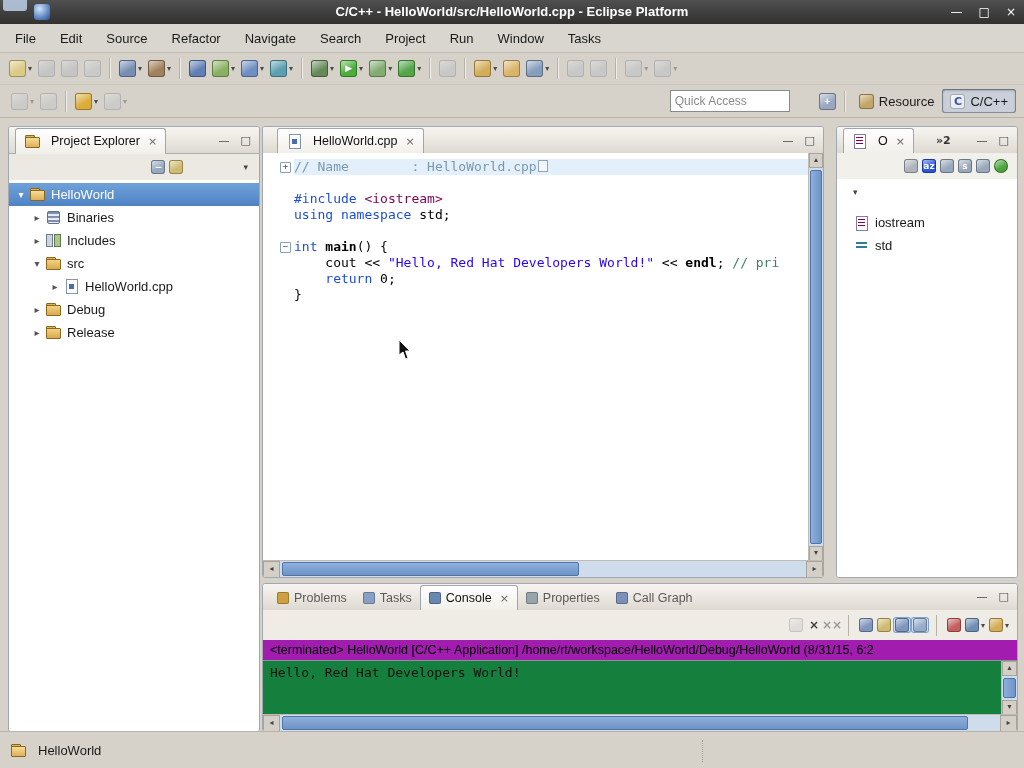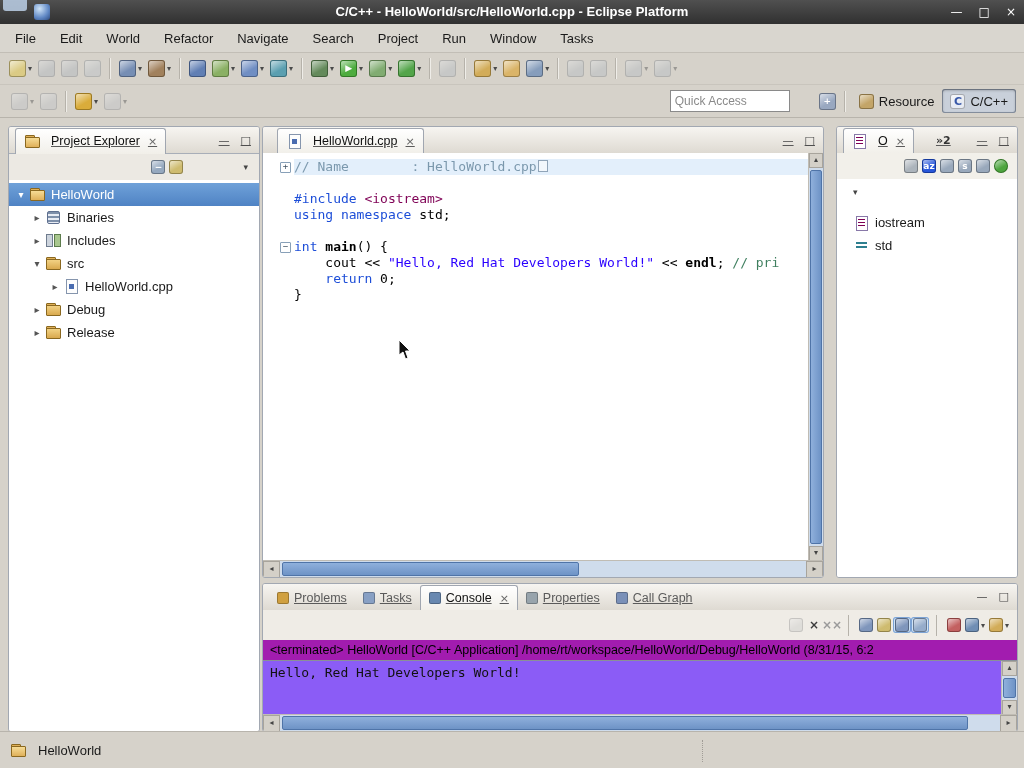--- a/index.html
+++ b/index.html
@@ -43,21 +43,21 @@
   .pbtn{display:flex;align-items:center;gap:5px;height:24px;padding:0 8px;border-radius:3px;font-size:13px;color:#1a1a1a;}
   .pbtn[data-active="true"]{background:#c9d0da;box-shadow:inset 0 1px 3px rgba(0,0,0,.35),inset 0 0 0 1px #8a94a4;}
   .pbtn .icon16{width:15px;height:15px;}
 
   
   .panel{position:absolute;background:#efece6;border:1px solid #a2a8b2;border-radius:3px;overflow:hidden;}
   .explorer-p{left:8px;top:126px;width:250px;height:604px;}
   .editor-p{left:262px;top:126px;width:560px;height:450px;}
   .outline-p{left:836px;top:126px;width:180px;height:450px;}
   .console-p{left:262px;top:583px;width:754px;height:147px;}
-  .viewtabs{height:26px;background:linear-gradient(#f7f5f1,#dedad2);border-bottom:1px solid #a8aeb8;display:flex;align-items:center;padding-left:6px;font-size:12.5px;color:#5a5a5a;text-decoration:underline;}
+  .viewtabs{height:26px;background:linear-gradient(#f7f5f1,#dedad2);border-bottom:1px solid #a8aeb8;display:flex;align-items:center;padding-left:6px;font-size:12.5px;color:#5a5a5a;}
   .vtab{display:flex;align-items:center;gap:5px;height:25px;padding:0 8px;margin-top:1px;}
   .vtab[data-active="1"]{background:linear-gradient(#ffffff,#f1efe9);border:1px solid #a0a6b0;border-bottom:none;border-radius:3px 3px 0 0;color:#111;}
   .tabclose{font-size:11px;color:#666;margin-left:3px;}
   .tabclose:empty{display:none;}
   .mmx{margin-left:auto;display:flex;gap:11px;padding-right:8px;color:#444;font-size:11px;}
   .vtools{height:26px;display:flex;align-items:center;justify-content:flex-end;gap:7px;padding:0 7px;background:#ece9e3;}
   .small .icon16{width:14px;height:14px;}
   .small .tbtn{padding:1px 2px;}
   .vmenu-caret{font-size:9px;color:#444;padding:0 4px;}
   .overflow-ind{font-size:11px;font-weight:bold;color:#333;margin-left:22px;}
@@ -113,21 +113,21 @@
   .oicon{width:15px;height:14px;position:relative;flex:none;margin-right:6px;}
   .oicon[data-icon="include"]::after{content:"";position:absolute;left:2px;top:0;width:10px;height:13px;background:#fff;border:1px solid #8878a8;}
   .oicon[data-icon="include"]::before{content:"";position:absolute;left:4px;top:3px;width:7px;height:7px;background:repeating-linear-gradient(180deg,#7f0055 0 1.5px,transparent 1.5px 3px);z-index:1;}
   .oicon[data-icon="namespace"]::after{content:"";position:absolute;left:2px;top:3px;width:11px;height:8px;background:repeating-linear-gradient(180deg,#2e7f8f 0 2px,transparent 2px 4px);}
   .oicon[data-icon="function"]::after{content:"";position:absolute;left:2px;top:1px;width:10px;height:10px;border-radius:50%;background:radial-gradient(circle at 35% 30%,#b2e690,#3fa034);border:1px solid #2c7c24;}
   .osuffix{color:#a0430a;}
 
   
   .c-tools{position:absolute;top:26px;left:0;right:0;height:30px;display:flex;align-items:center;justify-content:flex-end;gap:2px;padding-right:6px;background:#efece6;}
   .c-status{position:absolute;top:56px;left:0;right:0;height:20px;background:#a21caf;border-bottom:1px solid #8a9098;display:flex;align-items:center;padding-left:7px;font-size:12.5px;color:#000;white-space:nowrap;overflow:hidden;}
-  .c-output{position:absolute;top:77px;left:0;right:15px;bottom:16px;background:#8b5cf6;font:13px "DejaVu Sans Mono",monospace;color:#111;padding:4px 0 0 7px;}
+  .c-output{position:absolute;top:77px;left:0;right:15px;bottom:16px;background:#15803d;font:13px "DejaVu Sans Mono",monospace;color:#111;padding:4px 0 0 7px;}
   .c-vscroll{position:absolute;top:77px;right:0;bottom:16px;width:15px;background:#e4e2dc;border-left:1px solid #c0bcb4;display:flex;flex-direction:column;}
 
   
   .statusbar{position:absolute;left:0;right:0;top:731px;bottom:0;background:#d6d2ca;border-top:1px solid #b8b4ac;display:flex;align-items:center;padding-left:10px;gap:6px;font-size:13px;color:#1a1a1a;}
   .sb-sep{position:absolute;left:702px;top:8px;height:22px;border-left:1px dotted #a09c96;}
 
   .cursor{position:absolute;left:398px;top:340px;z-index:5;}
   .cticon{width:12px;height:12px;border-radius:2px;box-shadow:inset 0 0 0 1px rgba(0,0,0,.25);flex:none;}
 </style>
 </head>
@@ -145,21 +145,21 @@
       <span>×</span>
     </span>
   </div>
 
   <div class="menubar">
 
       <span class="menu-item">File</span>
 
       <span class="menu-item">Edit</span>
 
-      <span class="menu-item">World</span>
+      <span class="menu-item">Source</span>
 
       <span class="menu-item">Refactor</span>
 
       <span class="menu-item">Navigate</span>
 
       <span class="menu-item">Search</span>
 
       <span class="menu-item">Project</span>
 
       <span class="menu-item">Run</span>

